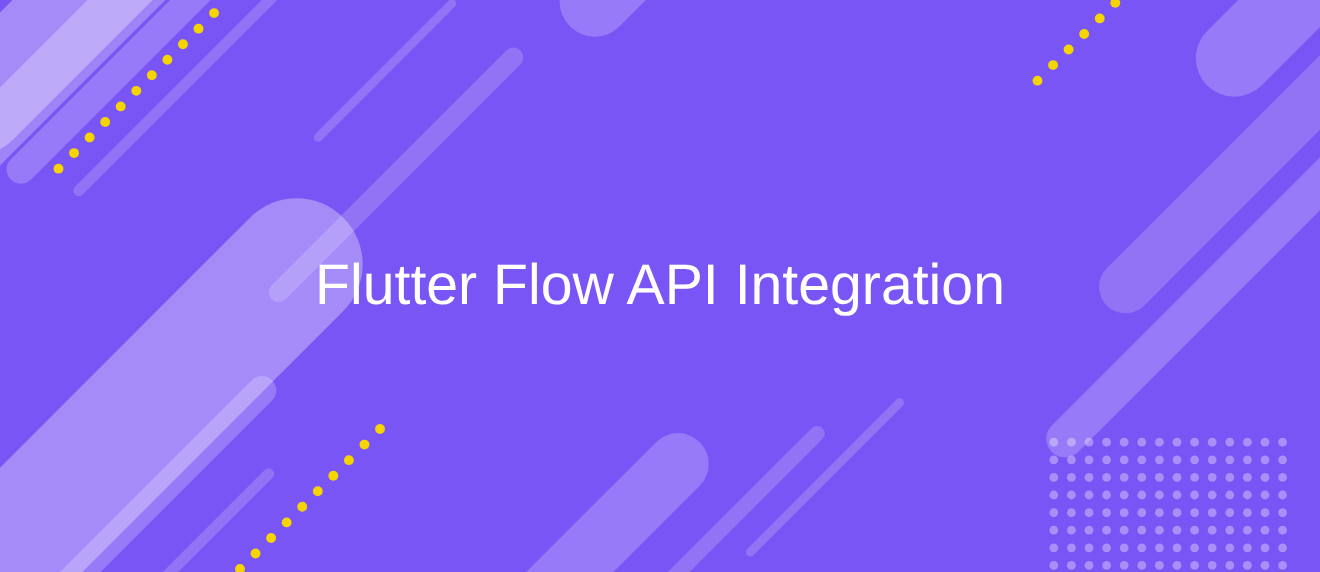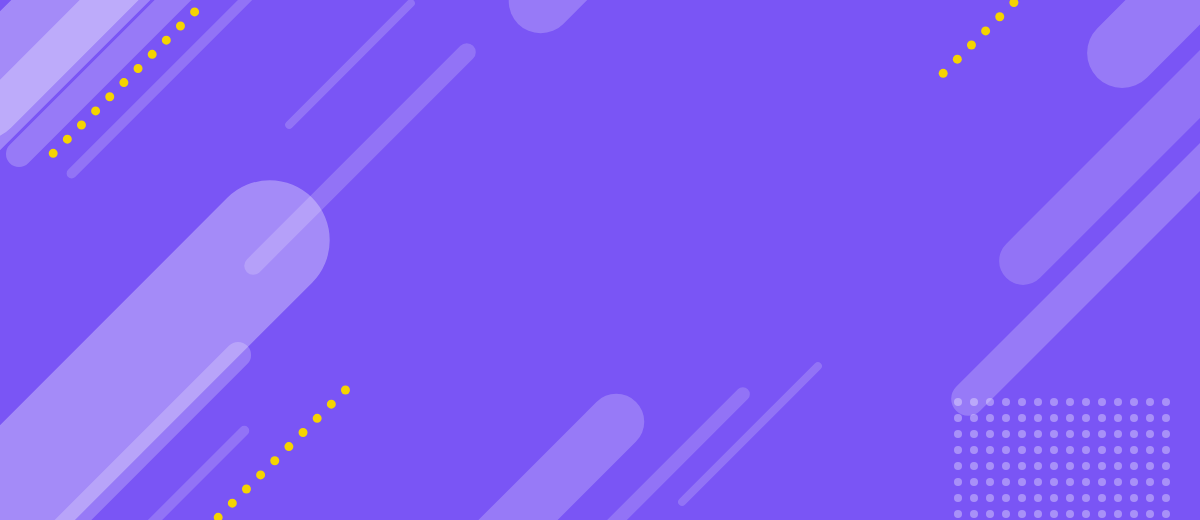--- a/index.html
+++ b/index.html
@@ -276,13 +276,14 @@
       <span class="gd"></span>
       <span class="gd"></span>
       <span class="gd"></span>
       <span class="gd"></span>
       <span class="gd"></span>
       <span class="gd"></span>
       <span class="gd"></span>
 
   </div>
 
+  <h1 class="title">Flutter Flow API Integration</h1>
 </div>
 
 </body></html>

